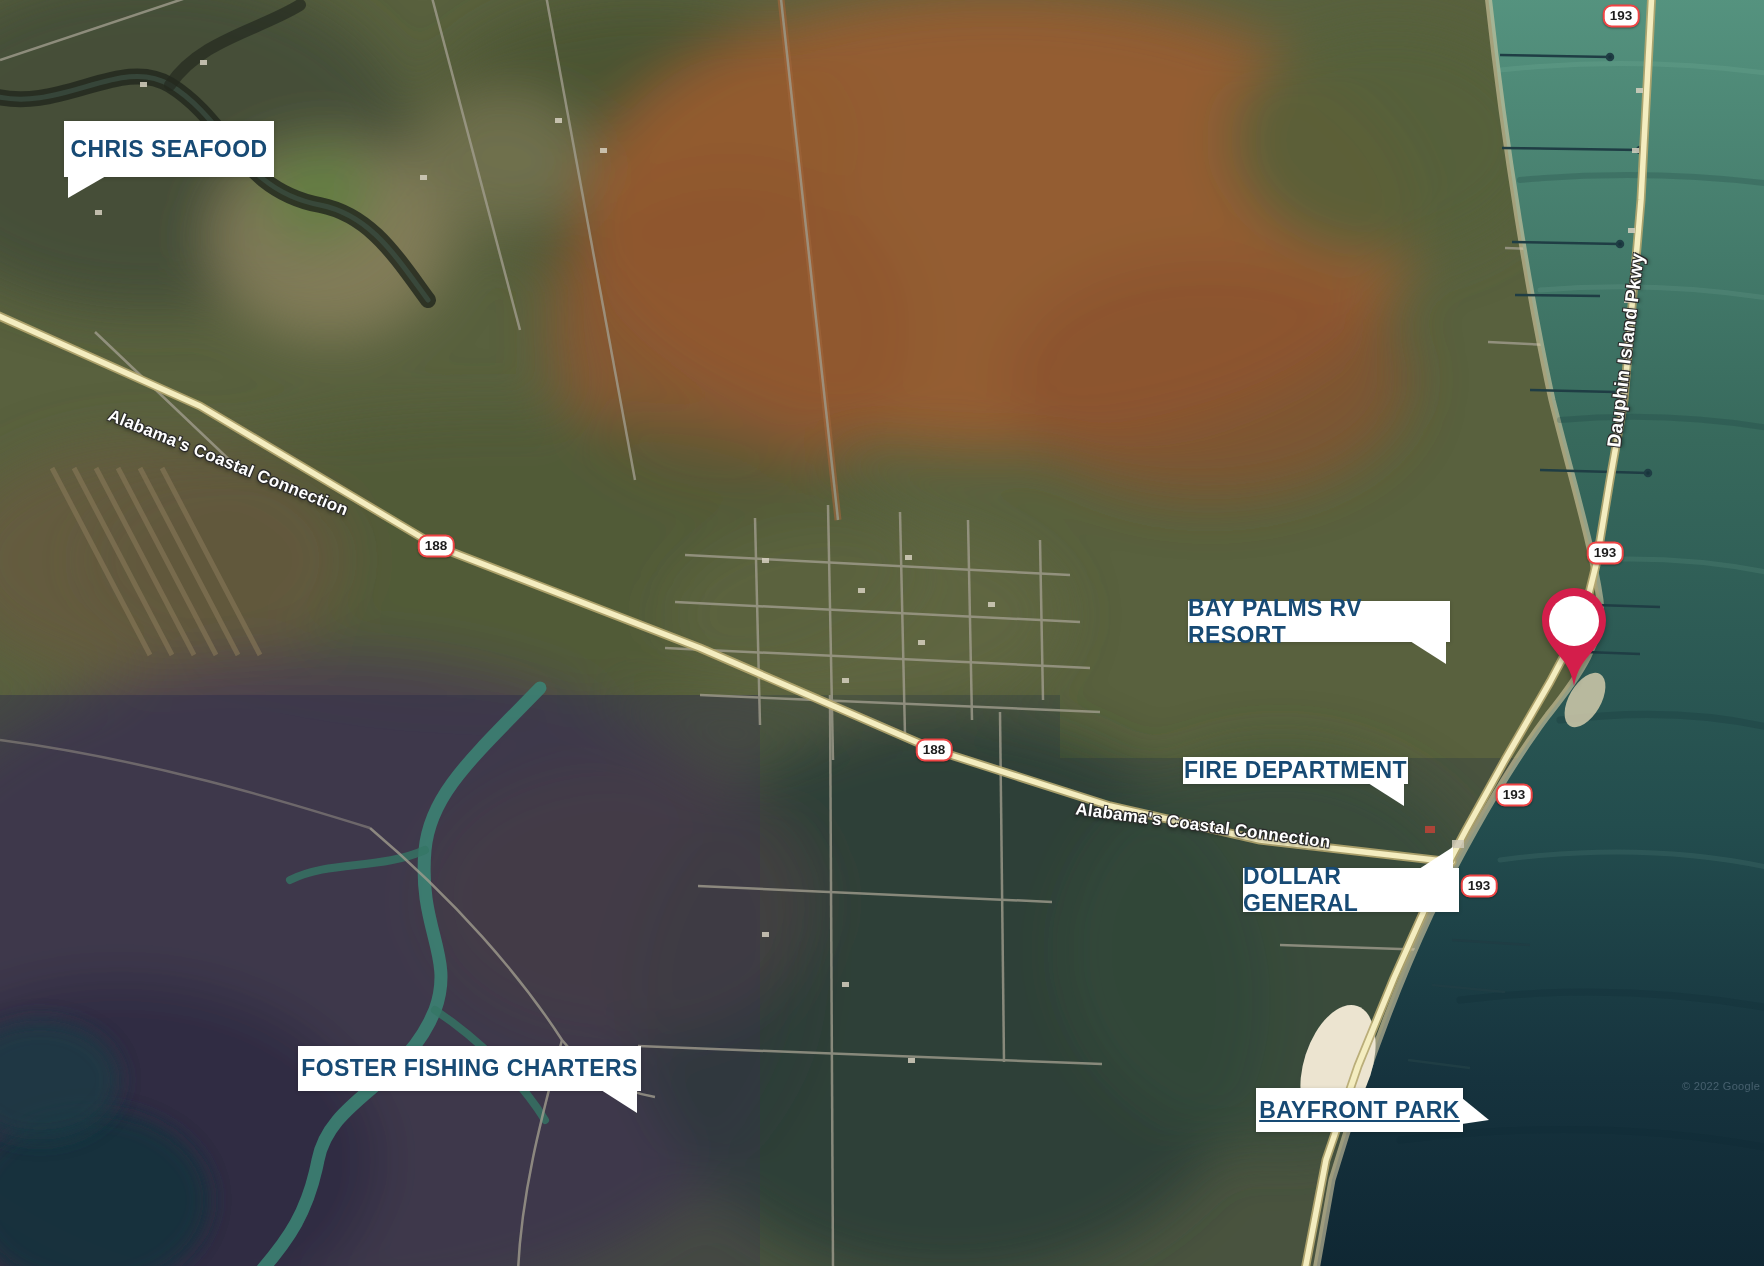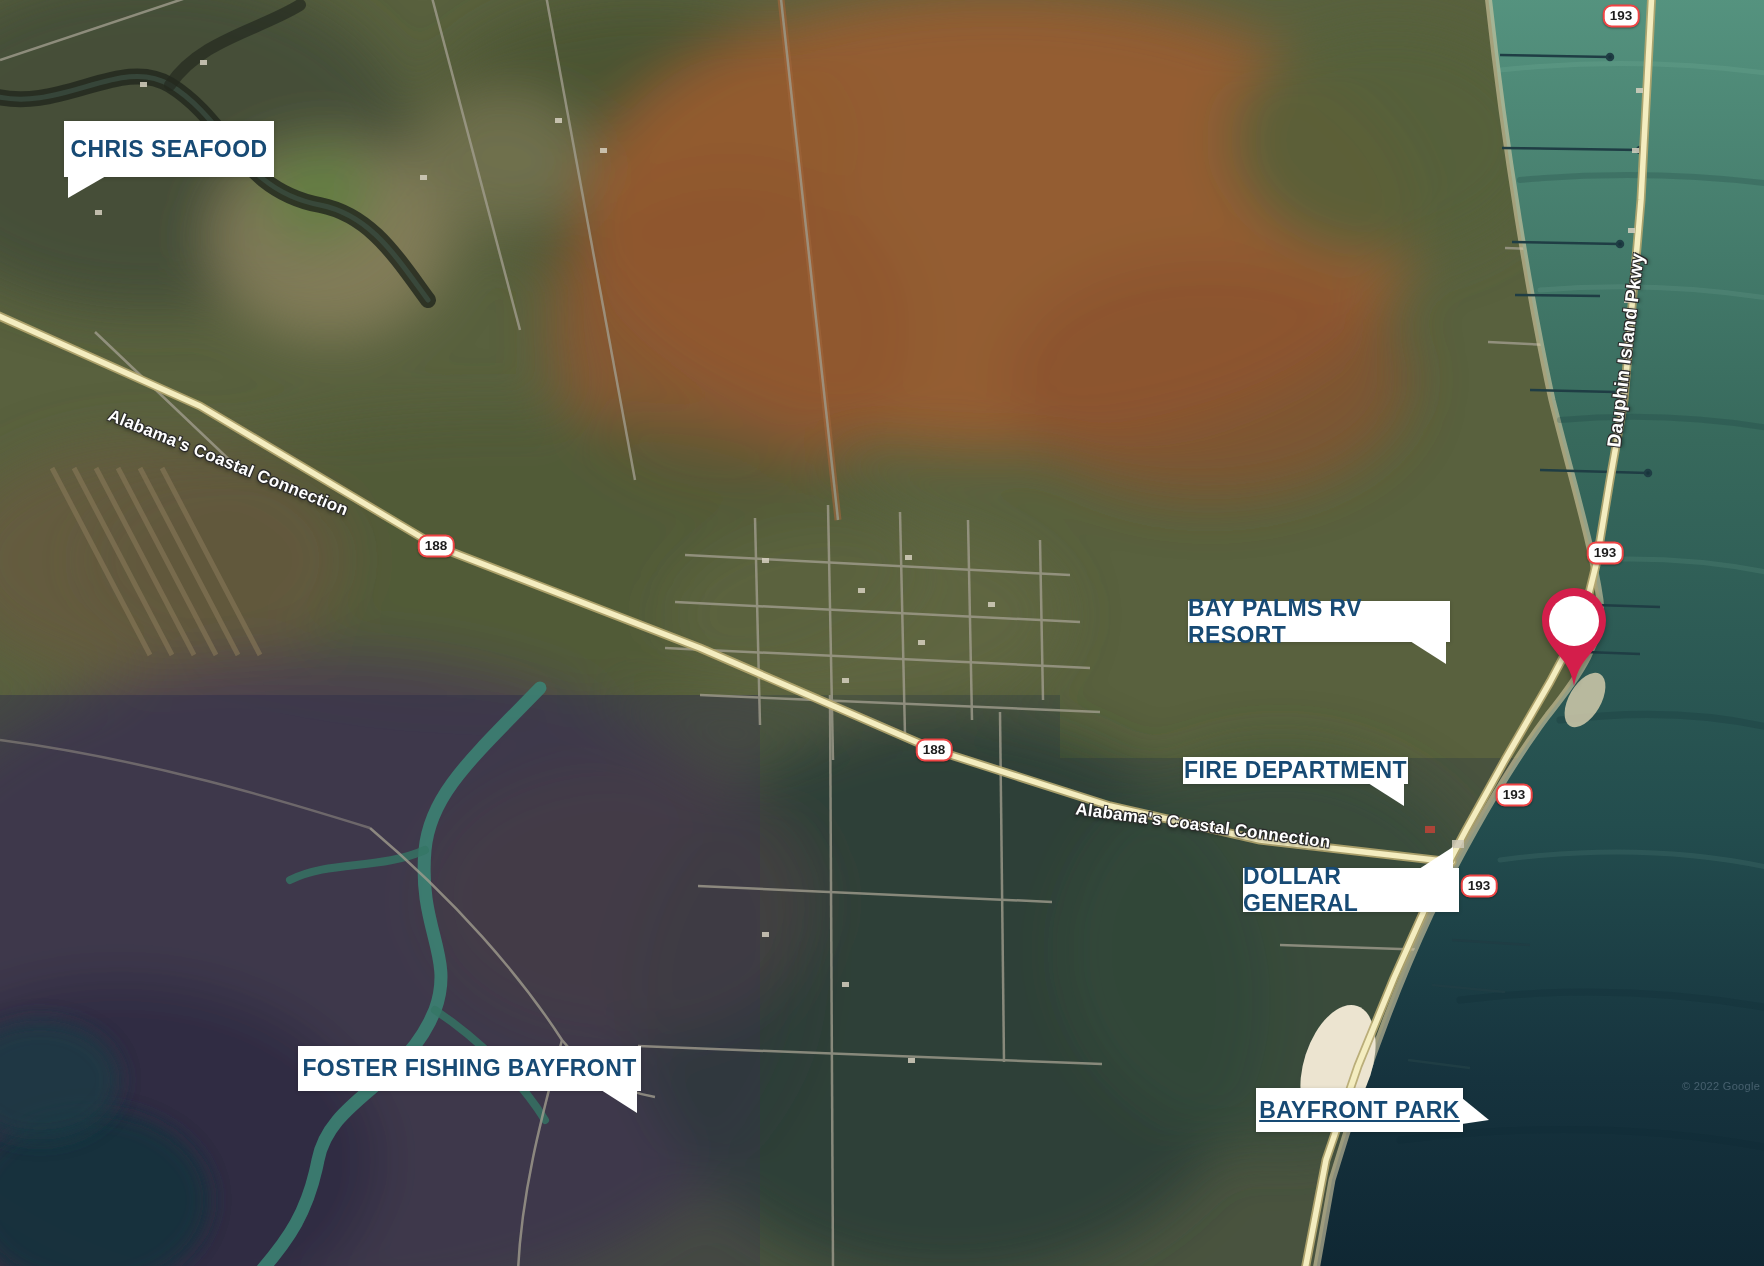--- a/index.html
+++ b/index.html
@@ -243,21 +243,21 @@
   <div class="callout co-1 tail-br">
     <span>BAY PALMS RV RESORT</span>
   </div>
   <div class="callout co-2 tail-br">
     <span>FIRE DEPARTMENT</span>
   </div>
   <div class="callout co-3 tail-tr">
     <span>DOLLAR GENERAL</span>
   </div>
   <div class="callout co-4 tail-br">
-    <span>FOSTER FISHING BAYFRONT</span>
+    <span>FOSTER FISHING CHARTERS</span>
   </div>
   <div class="callout co-5 tail-r">
     <span>BAYFRONT PARK</span>
   </div>
 
   <svg id="pin" viewBox="0 0 68 108">
     <path d="M34,2 C52,2 66,16 66,34 C66,50 56,61 46,73 C40,80 36,89 34,100 C32,89 28,80 22,73 C12,61 2,50 2,34 C2,16 16,2 34,2 Z" fill="#d41e4b"></path>
     <circle cx="34" cy="35" r="25" fill="#ffffff"></circle>
   </svg>
 

